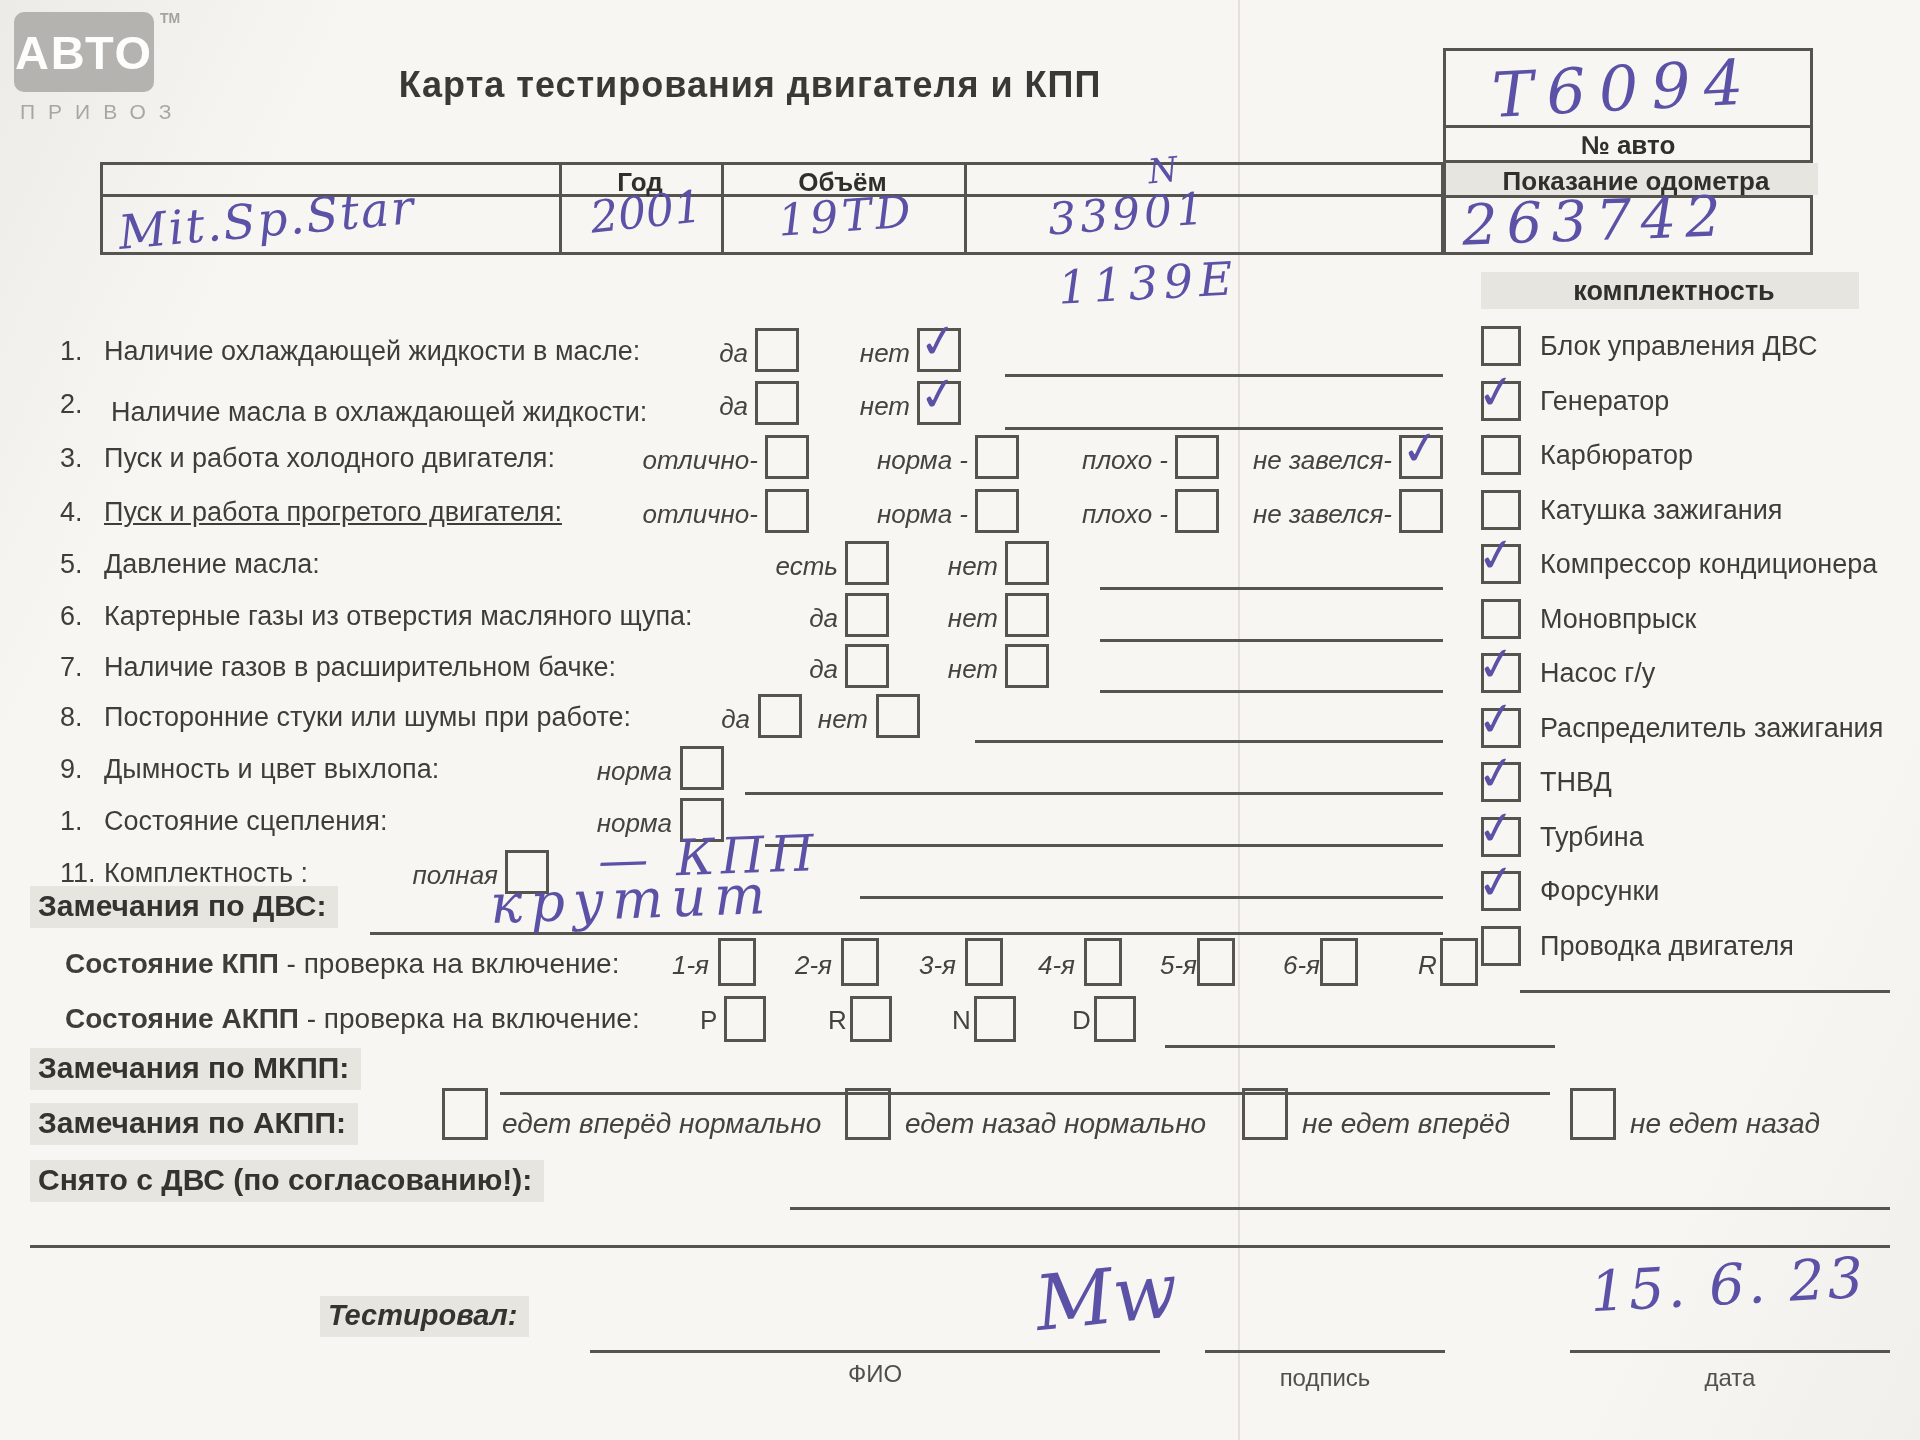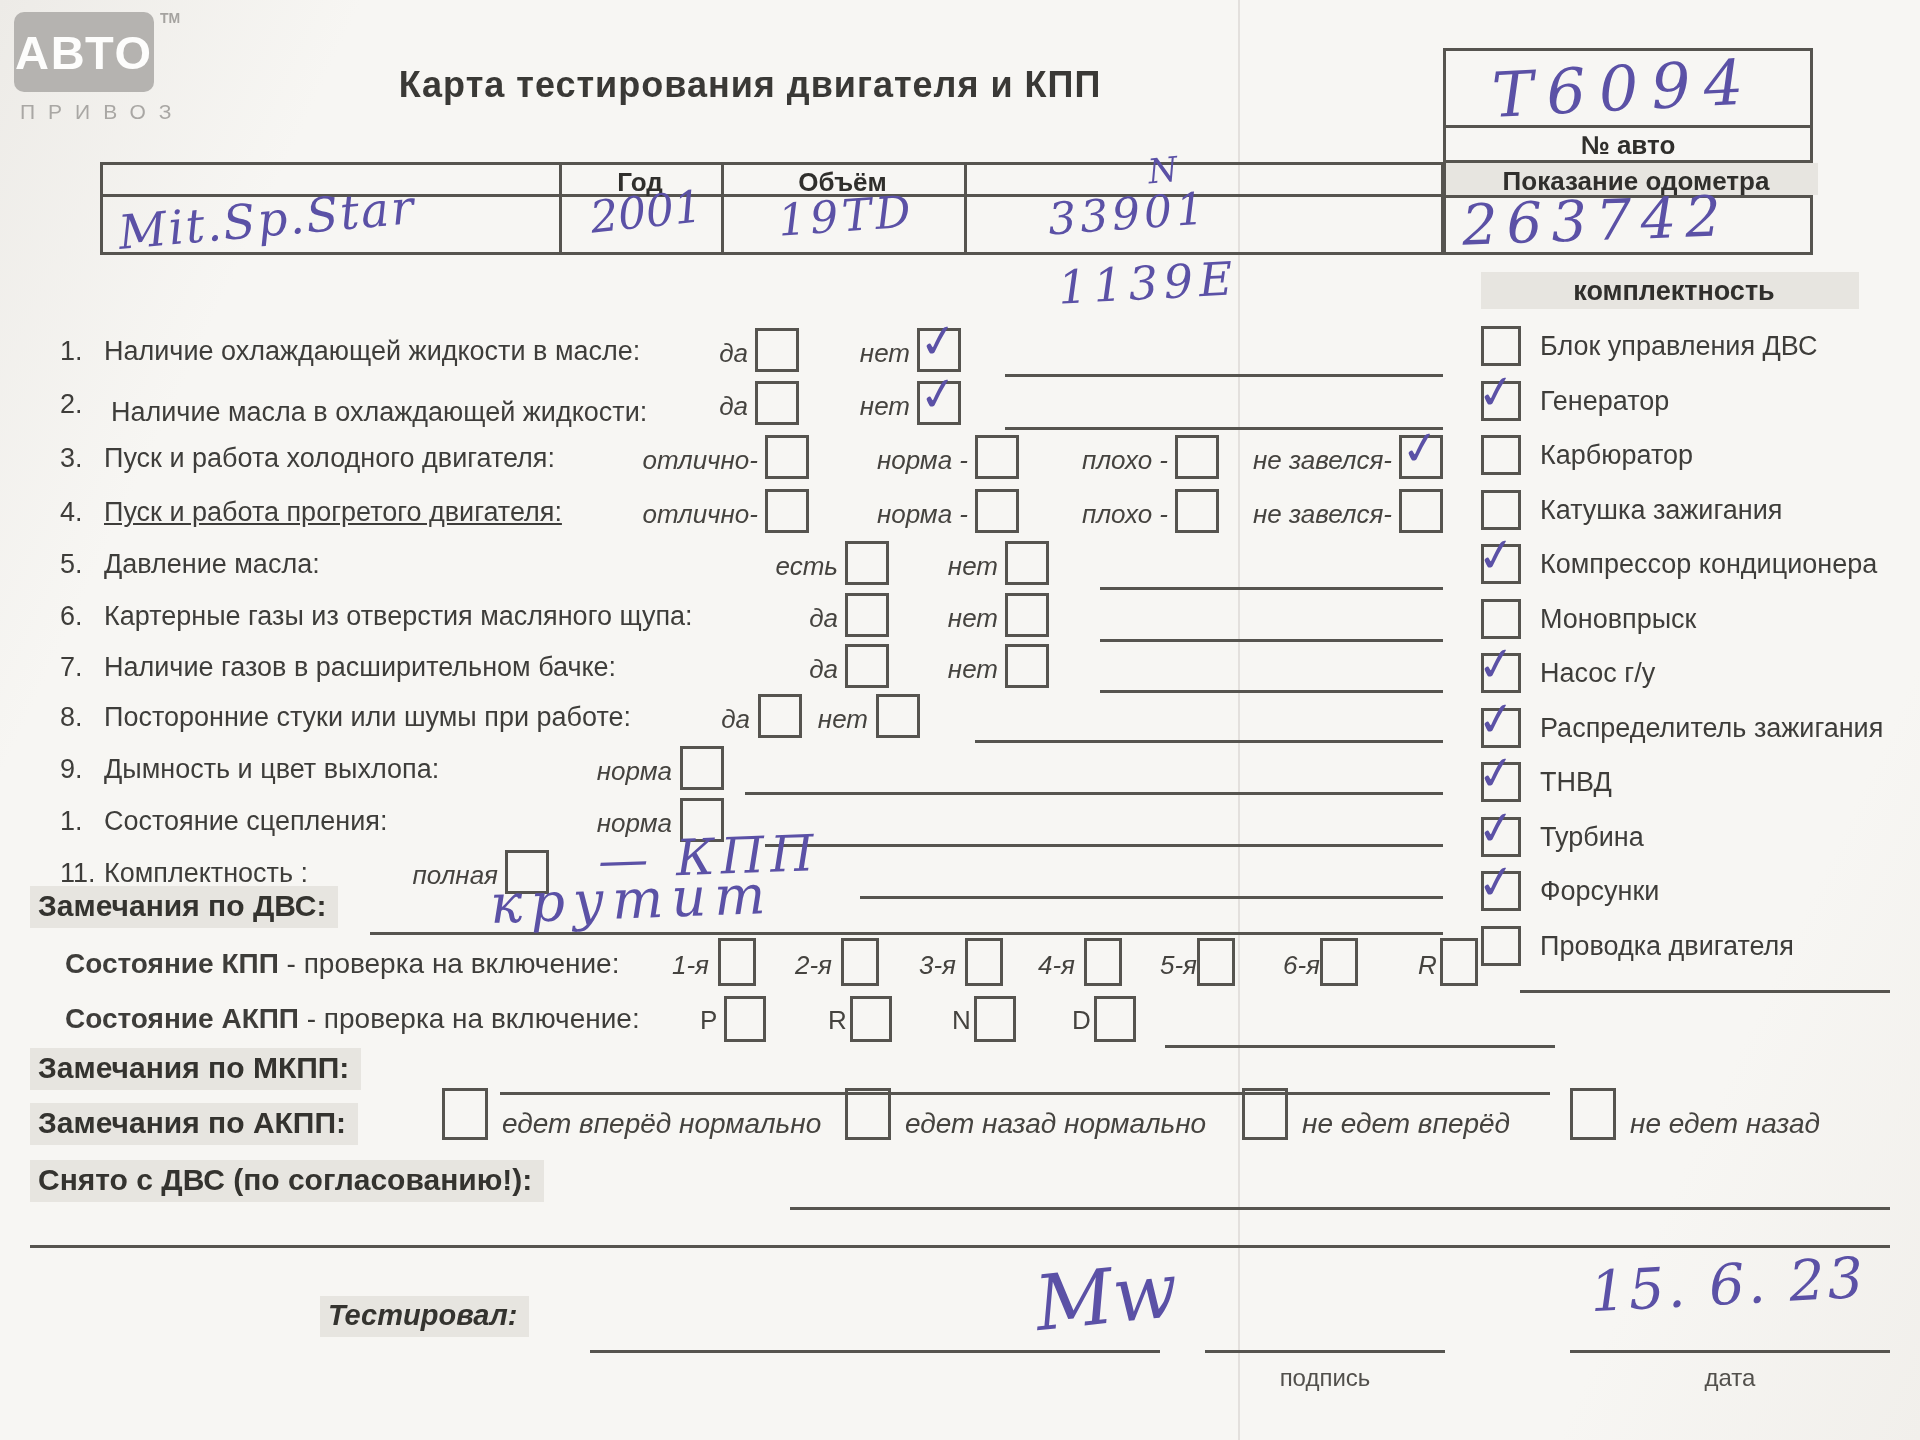--- a/index.html
+++ b/index.html
@@ -248,18 +248,19 @@
 
   <div class="seclbl" style="left:30px;top:1160px;">Снято с ДВС (по согласованию!):</div>
   <div class="hline" style="left:790px;top:1207px;width:1100px;"></div>
 
   <div class="hline" style="left:30px;top:1245px;width:1860px;"></div>
 
   <div class="seclbl" style="left:320px;top:1296px;font-style:italic;font-size:29px;">Тестировал:</div>
   <div class="hline" style="left:590px;top:1350px;width:570px;"></div>
   <div class="hline" style="left:1205px;top:1350px;width:240px;"></div>
   <div class="hline" style="left:1570px;top:1350px;width:320px;"></div>
+  <div class="small-lbl" style="left:590px;top:1360px;width:570px;text-align:center;">ФИО</div>
   <div class="small-lbl" style="left:1205px;top:1364px;width:240px;text-align:center;">подпись</div>
   <div class="small-lbl" style="left:1570px;top:1364px;width:320px;text-align:center;">дата</div>
   <div class="hw" style="left:1035px;top:1252px;font-size:76px;transform:rotate(-6deg);">Мw</div>
   <div class="hw" style="left:1590px;top:1252px;font-size:56px;transform:rotate(-3deg);letter-spacing:3px;">15. 6. 23</div>
 
 </div>
 
 </body></html>

